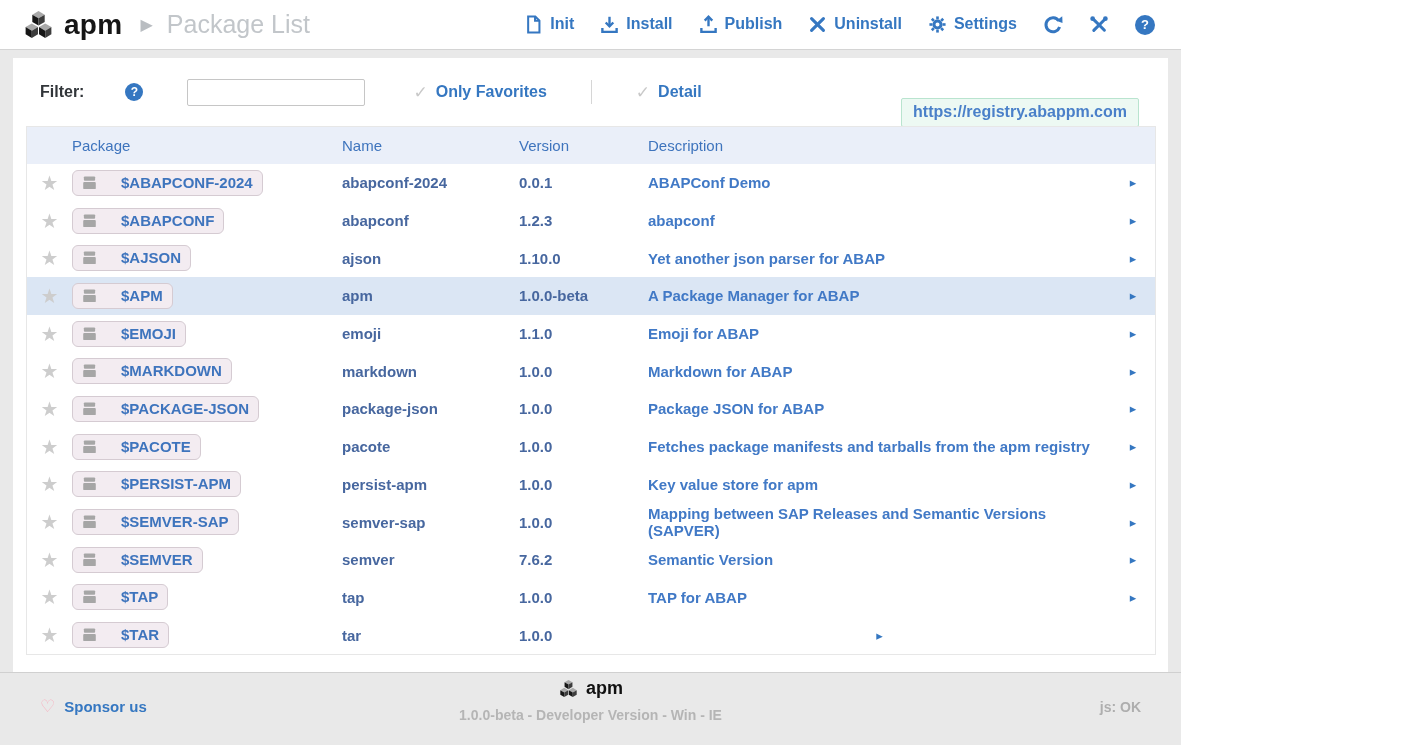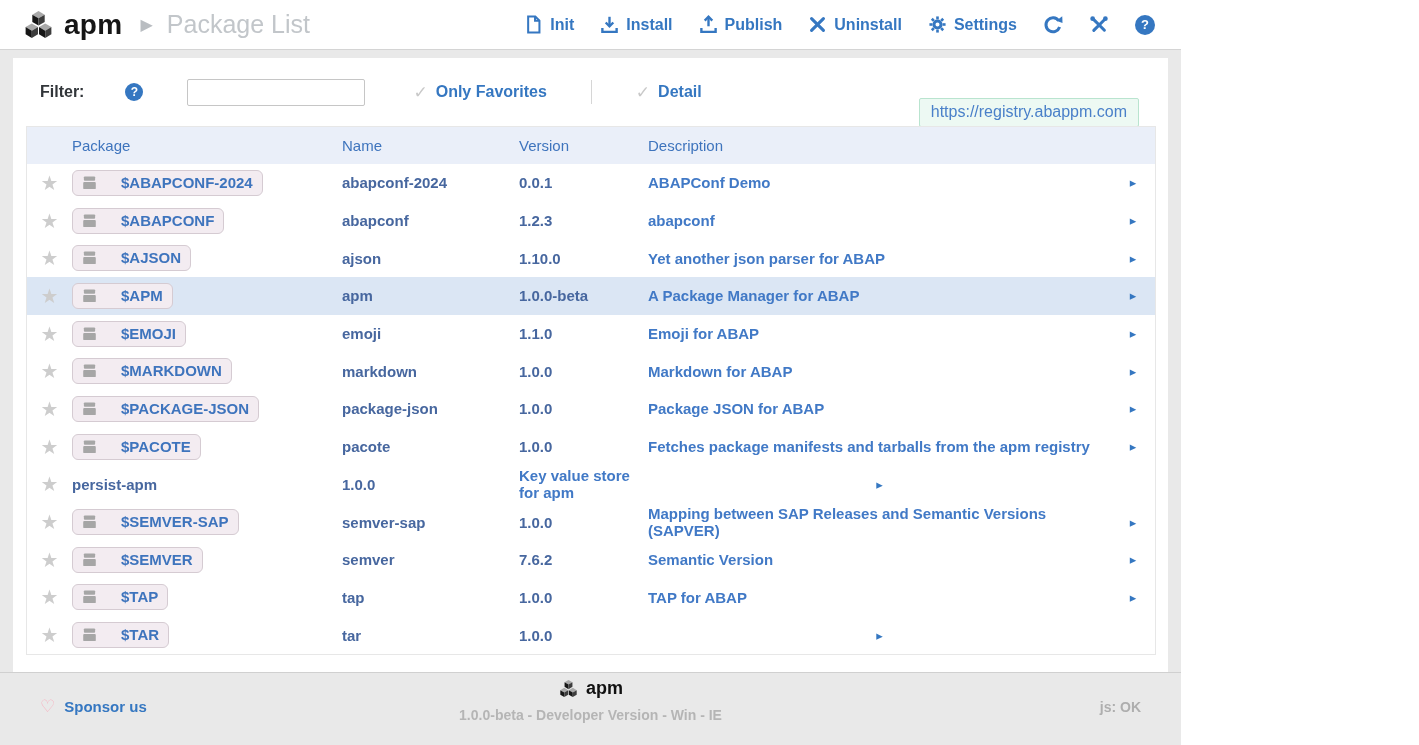--- a/index.html
+++ b/index.html
@@ -8,37 +8,37 @@
   .page { width:1181px; height:745px; background:#e9e9e9; display:flex; flex-direction:column; }
 
   
   .topbar { height:50px; background:#ffffff; border-bottom:1px solid #d4d4d4; display:flex; align-items:center; padding:0 26px 0 22px; flex:0 0 auto; }
   .logo { display:flex; align-items:center; gap:9px; }
   .logo svg { width:33px; height:33px; }
   .logo-text { font-size:28px; font-weight:700; color:#161616; letter-spacing:.3px; }
   .crumb-arrow { color:#b9bdc1; font-size:16px; margin:0 14px 0 18px; }
   .page-title { font-size:25px; font-weight:400; color:#c2c6ca; }
   .toolbar { margin-left:auto; display:flex; align-items:center; gap:26px; }
-  .tb-btn { display:flex; align-items:center; gap:7px; background:none; border:none; color:#3577c1; font-size:16px; font-weight:700; font-family:inherit; cursor:pointer; }
+  .tb-btn { display:flex; align-items:flex-start; gap:7px; background:none; border:none; color:#3577c1; font-size:16px; font-weight:700; font-family:inherit; cursor:pointer; }
   .tb-btn svg { width:19px; height:19px; }
   .icon-btn { background:none; border:none; cursor:pointer; display:flex; align-items:center; color:#3577c1; }
   .icon-btn svg { width:20px; height:20px; }
   .help-circle { width:20px; height:20px; border-radius:50%; background:#3577c1; color:#fff; font-size:13px; font-weight:700; display:flex; align-items:center; justify-content:center; }
 
   
   .panel { background:#ffffff; margin:8px 13px 0 13px; flex:1; display:flex; flex-direction:column; overflow:hidden; }
   .filter-bar { display:flex; align-items:center; height:68px; padding:0 29px 0 27px; flex:0 0 auto;gap:32px; }
   .filter-label { font-weight:700; color:#32363a; font-size:16px; margin-right:9px; }
   .help-badge { width:18px; height:18px; border-radius:50%; background:#3577c1; color:#fff; font-size:12px; font-weight:700; display:flex; align-items:center; justify-content:center; margin-right:12px; cursor:pointer; }
   .filter-input { width:178px; height:27px; border:1px solid #c6c6c6; border-radius:2px; font:inherit; font-size:15px; padding:0 7px; margin-right:16px; }
   .checkbox { display:flex; align-items:center; gap:8px; color:#3577c1; font-size:16px; font-weight:700; cursor:pointer; }
   .tick { color:#c9c9c9; font-size:17px; font-weight:700; }
   .vsep { width:1px; height:24px; background:#d6d6d6; margin:0 12px; }
   .spacer { flex:1; }
-  .registry-badge { background:#edf9f3; border:1px solid #b9e4cf; border-radius:2px; color:#4a80c9; font-size:16px; font-weight:400; padding:4px 11px 5px; cursor:pointer;margin-top:40px; }
+  .registry-badge { background:#edf9f3; border:1px solid #b9e4cf; border-radius:2px; color:#4a80c9; font-size:16px; font-weight:700; padding:4px 11px 5px; cursor:pointer;margin-top:40px; }
 
   
   .table { margin:0 12px 0 13px; border:1px solid #e7e7e7; }
   .thead, .row { display:grid; grid-template-columns:45px 270px 177px 129px 1fr 44px; align-items:center; }
   .thead { background:#eaeff9; height:37px; color:#3e74bd; font-size:15px; font-weight:400; }
   .row { height:37.7px; background:#ffffff; cursor:pointer; }
   .row.selected { background:#dbe6f4; }
   .cell-star { display:flex; justify-content:center; }
   .star-icon { color:#cdcdcd; font-size:20px; line-height:1; cursor:pointer; }
   .badge { display:inline-flex; align-items:center; gap:24px; background:#f3ecf1; border:1px solid #d5cbd2; border-radius:6px; padding:3px 9px 4px; color:#3e74bd; font-size:15px; font-weight:700; cursor:pointer; justify-self:start; }
@@ -343,20 +343,29 @@
     <span class="cell-desc">Fetches package manifests and tarballs from the apm registry</span>
     <span class="cell-arrow">
       <span class="arrow-icon">▸</span>
     </span>
   </div>
 
   <div class="row">
     <span class="cell-star">
       <span class="star-icon">★</span>
     </span>
+    <span>
+      <span class="badge">
+        <svg viewBox="0 0 16 16" fill="#a6a6a6">
+          <rect x="2" y="1.5" width="12" height="4.6" rx="1"></rect>
+          <rect x="1.3" y="7.5" width="13.4" height="7.5" rx="1"></rect>
+        </svg>
+        <span>$PERSIST-APM</span>
+      </span>
+    </span>
     <span class="cell-name">persist-apm</span>
     <span class="cell-version">1.0.0</span>
     <span class="cell-desc">Key value store for apm</span>
     <span class="cell-arrow">
       <span class="arrow-icon">▸</span>
     </span>
   </div>
 
   <div class="row">
     <span class="cell-star">

